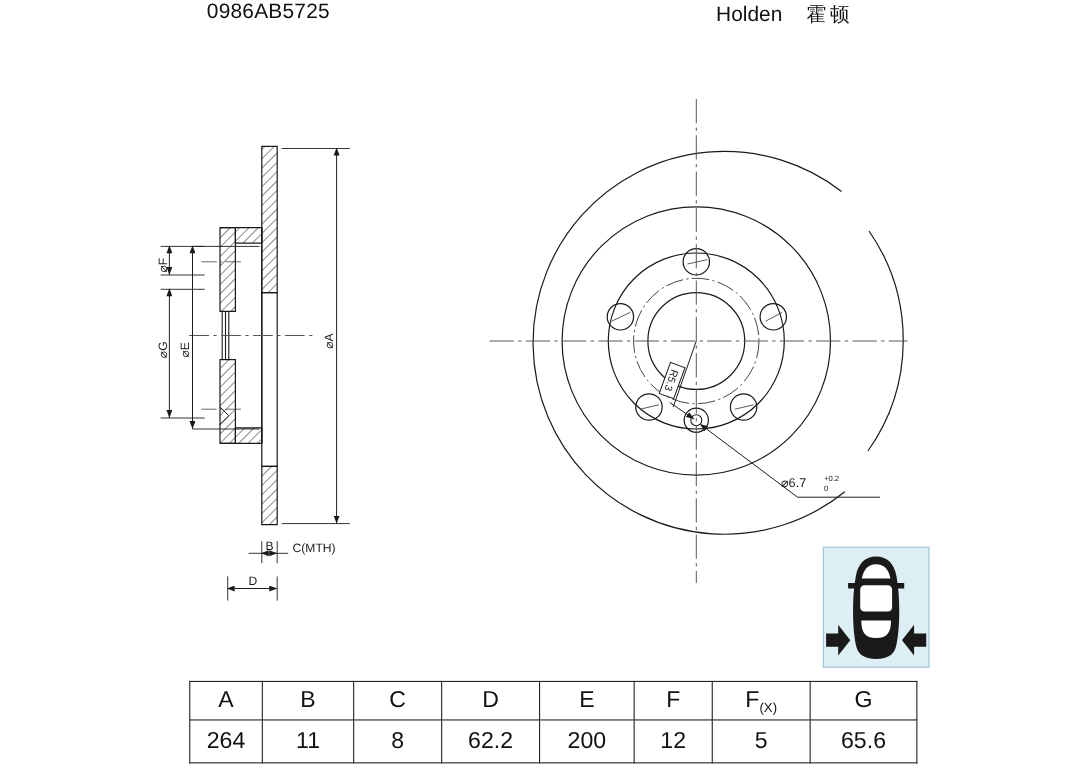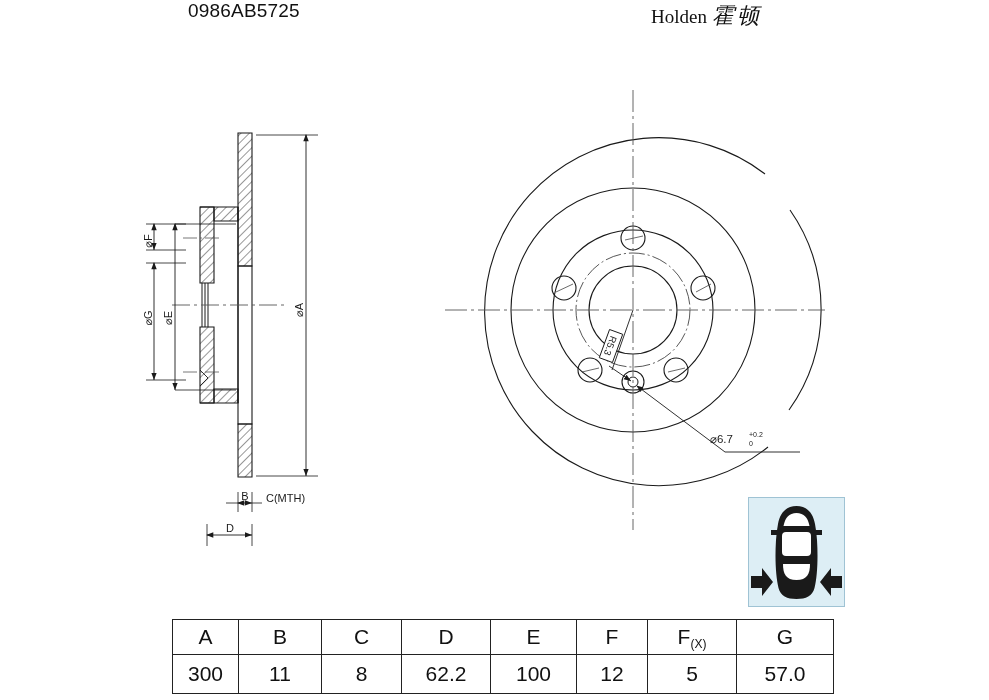--- a/index.html
+++ b/index.html
@@ -32,27 +32,26 @@
     white-space: nowrap;
   }
   #brand-block {
     position: absolute;
     left: 651px;
     top: 1px;
     font-size: 19px;
     color: #111111;
     white-space: nowrap;
   }
-  #brand-block .latin { font-family: Liberation Serif, serif; text-align: right; }
+  #brand-block .latin { font-family: Liberation Sans, sans-serif; text-align: right; }
   #brand-block .cjk {
     font-family: "DejaVu Sans", sans-serif;
-    font-size: 22px;
-    margin-left: 5px;
+    font-size: 18px;
+    margin-left: 22px;
     letter-spacing: 3px;
-    font-style: italic;
   }
   
   #drawing-svg {
     position: absolute;
     left: 0;
     top: 0;
   }
   
   #car-position-icon {
     position: absolute;
@@ -272,25 +271,25 @@
         <td class="cell-a">A</td>
         <td class="cell-b">B</td>
         <td class="cell-c">C</td>
         <td class="cell-d">D</td>
         <td class="cell-e">E</td>
         <td class="cell-f">F</td>
         <td class="cell-fx"><span>F</span><sub>(X)</sub></td>
         <td class="cell-g">G</td>
       </tr>
       <tr class="value-row">
-        <td class="cell-a">300</td>
+        <td class="cell-a">264</td>
         <td class="cell-b">11</td>
         <td class="cell-c">8</td>
         <td class="cell-d">62.2</td>
-        <td class="cell-e">100</td>
+        <td class="cell-e">200</td>
         <td class="cell-f">12</td>
         <td class="cell-fx">5</td>
-        <td class="cell-g">57.0</td>
+        <td class="cell-g">65.6</td>
       </tr>
     </tbody>
   </table>
 
 </div>
 
 </body></html>

